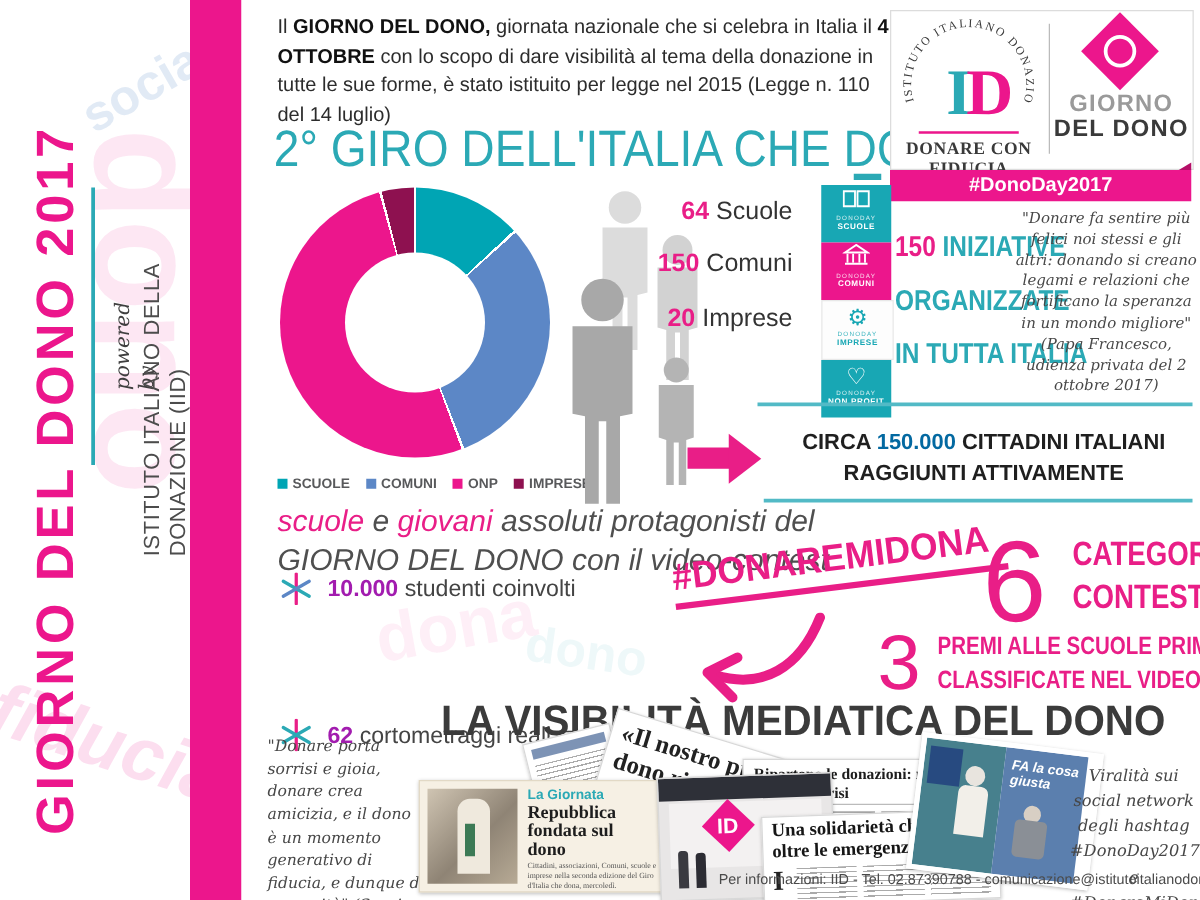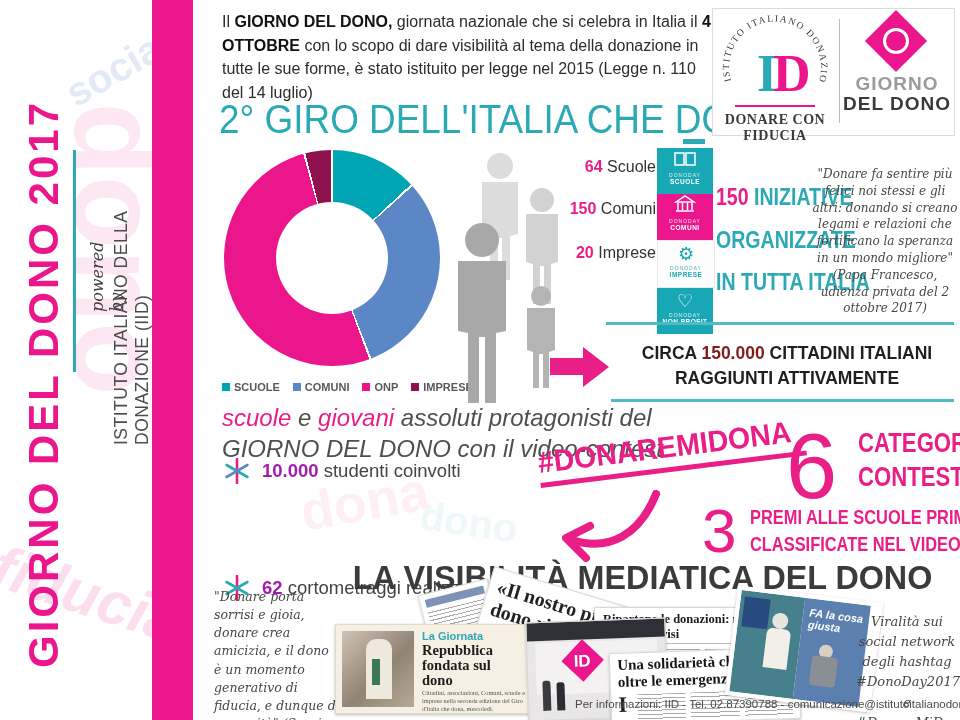--- a/index.html
+++ b/index.html
@@ -40,21 +40,21 @@
   
   .donut{left:224px;top:150px;width:216px;height:216px;border-radius:50%;}
   .donut::after{content:"";position:absolute;left:50%;top:50%;width:112px;height:112px;margin:-56px 0 0 -56px;
                 background:#fff;border-radius:50%;}
   .legend{left:222px;top:381px;width:250px;display:flex;gap:13px;font-size:11px;font-weight:bold;color:#58595B;}
   .lg-item{display:flex;align-items:center;gap:4px;}
   .lg-sq{width:8px;height:8px;display:inline-block;}
   
   .people{left:438px;top:148px;}
   
-  .stat{position:absolute;right:304px;text-align:left;font-size:16px;color:#333;white-space:nowrap;}
+  .stat{position:absolute;right:326px;text-align:left;font-size:20px;color:#333;white-space:nowrap;}
   .stat b{color:#E91E87;}
   
   .badges{left:657px;top:148px;width:56px;}
   .badge{width:56px;height:46px;text-align:center;color:#fff;position:relative;}
   .badge .bicon{height:24px;line-height:26px;font-size:18px;}
   .badge .b1{font-size:5px;letter-spacing:1px;opacity:.85;}
   .badge .b2{font-size:6.5px;font-weight:bold;letter-spacing:0.5px;}
   .bg-teal{background:#18A7B4;}
   .bg-pink{background:#EC168C;}
   .bg-white{background:#fdfdfd;color:#18A7B4;border:1px solid #e8e8e8;}
@@ -65,21 +65,21 @@
   
   .quote{font-family:"DejaVu Serif",serif;font-style:italic;color:#474747;text-align:center;}
   .q-papa{left:812px;top:166px;width:146px;font-size:12px;line-height:1.4;}
   .q-matt{left:214px;top:588px;width:126px;font-size:12.5px;line-height:1.45;text-align:left;}
   
   .tealline{background:#52BAC6;height:3px;}
   .arrow-body{left:550px;top:358px;width:34px;height:17px;background:#E91E87;}
   .arrow-head{left:583px;top:347px;width:0;height:0;border-left:26px solid #E91E87;
               border-top:20px solid transparent;border-bottom:20px solid transparent;}
   .reach{left:618px;top:341px;width:338px;text-align:center;font-size:17.5px;font-weight:800;color:#1f1f1f;line-height:1.45;}
-  .reach b{color:#7f1d1d;}
+  .reach b{color:#0369a1;}
   
   .protag{left:222px;top:402px;font-size:24px;font-style:italic;color:#4f4f4f;line-height:1.3;white-space:nowrap;}
   .protag b{color:#E91E87;font-weight:normal;}
   
   .bullet{position:absolute;left:224px;font-size:18.5px;color:#444;white-space:nowrap;}
   .bullet svg{vertical-align:-7px;margin-right:12px;}
   .bullet b{color:#a21caf;}
   
   .hashtag{left:541px;top:446px;width:262px;transform:rotate(-7deg);transform-origin:left bottom;}
   .hashtag .ht{font-size:30px;font-weight:800;color:#E91E87;transform:scaleX(0.95);transform-origin:left;white-space:nowrap;}
@@ -140,20 +140,24 @@
       <div class="idtag">DONARE CON FIDUCIA</div>
     </div>
     <div class="logo-divider"></div>
     <div class="logo-right">
       <div class="diamond">
           <div class="diamond-ring"></div>
         </div>
       <div class="giorno1">GIORNO</div>
       <div class="giorno2">DEL DONO</div>
     </div>
+  </div>
+  <div class="abs banner">
+    <span>#DonoDay2017</span>
+    <div class="banner-fold"></div>
   </div>
 
   <div class="abs donut" style="background: conic-gradient(rgb(255, 255, 255) 0deg, rgb(255, 255, 255) 0.6deg, rgb(0, 165, 180) 0.6deg, rgb(0, 165, 180) 47.0033deg, rgb(255, 255, 255) 47.0033deg, rgb(255, 255, 255) 47.6033deg, rgb(255, 255, 255) 47.6033deg, rgb(255, 255, 255) 48.2033deg, rgb(92, 135, 198) 48.2033deg, rgb(92, 135, 198) 158.574deg, rgb(255, 255, 255) 158.574deg, rgb(255, 255, 255) 159.174deg, rgb(255, 255, 255) 159.174deg, rgb(255, 255, 255) 159.774deg, rgb(236, 22, 140) 159.774deg, rgb(236, 22, 140) 344.524deg, rgb(255, 255, 255) 344.524deg, rgb(255, 255, 255) 345.124deg, rgb(255, 255, 255) 345.124deg, rgb(255, 255, 255) 345.724deg, rgb(142, 17, 80) 345.724deg, rgb(142, 17, 80) 359.4deg, rgb(255, 255, 255) 359.4deg, rgb(255, 255, 255) 360deg);"></div>
   <div class="abs legend">
       <span class="lg-item">
         <span class="lg-sq" style="background: rgb(0, 165, 180);"></span>
         <span>SCUOLE</span>
       </span>
       <span class="lg-item">
         <span class="lg-sq" style="background: rgb(92, 135, 198);"></span>

